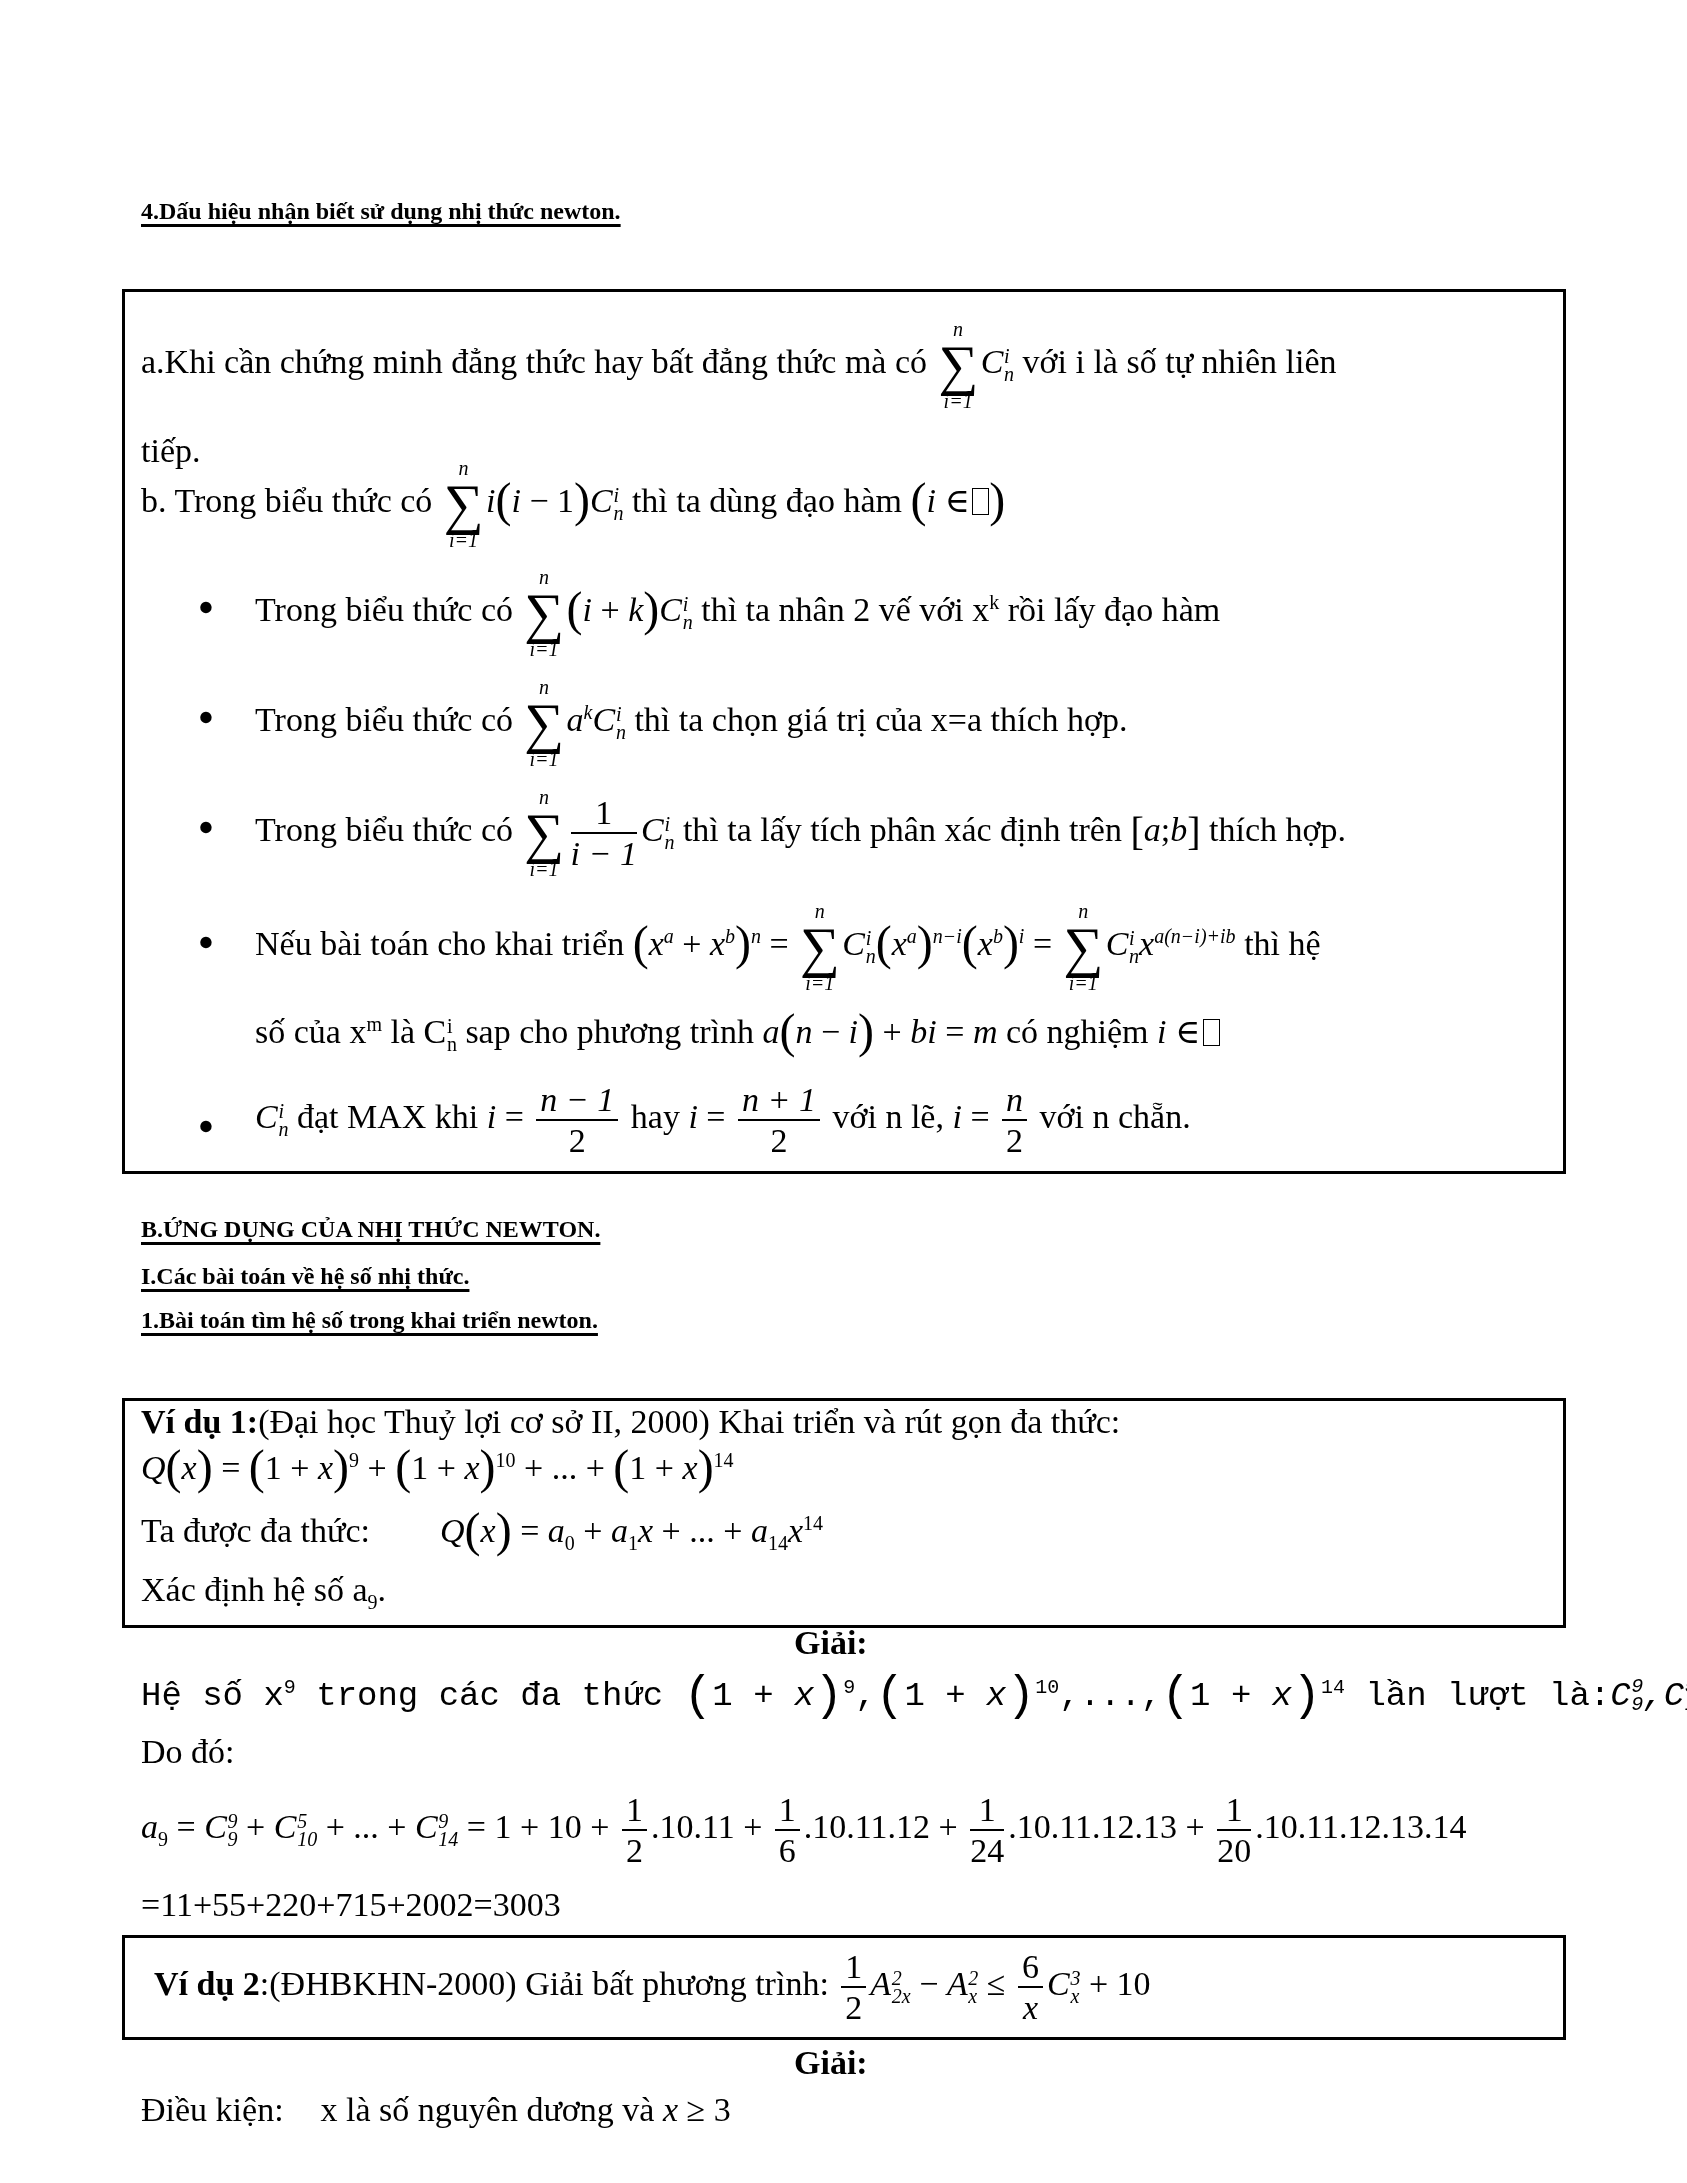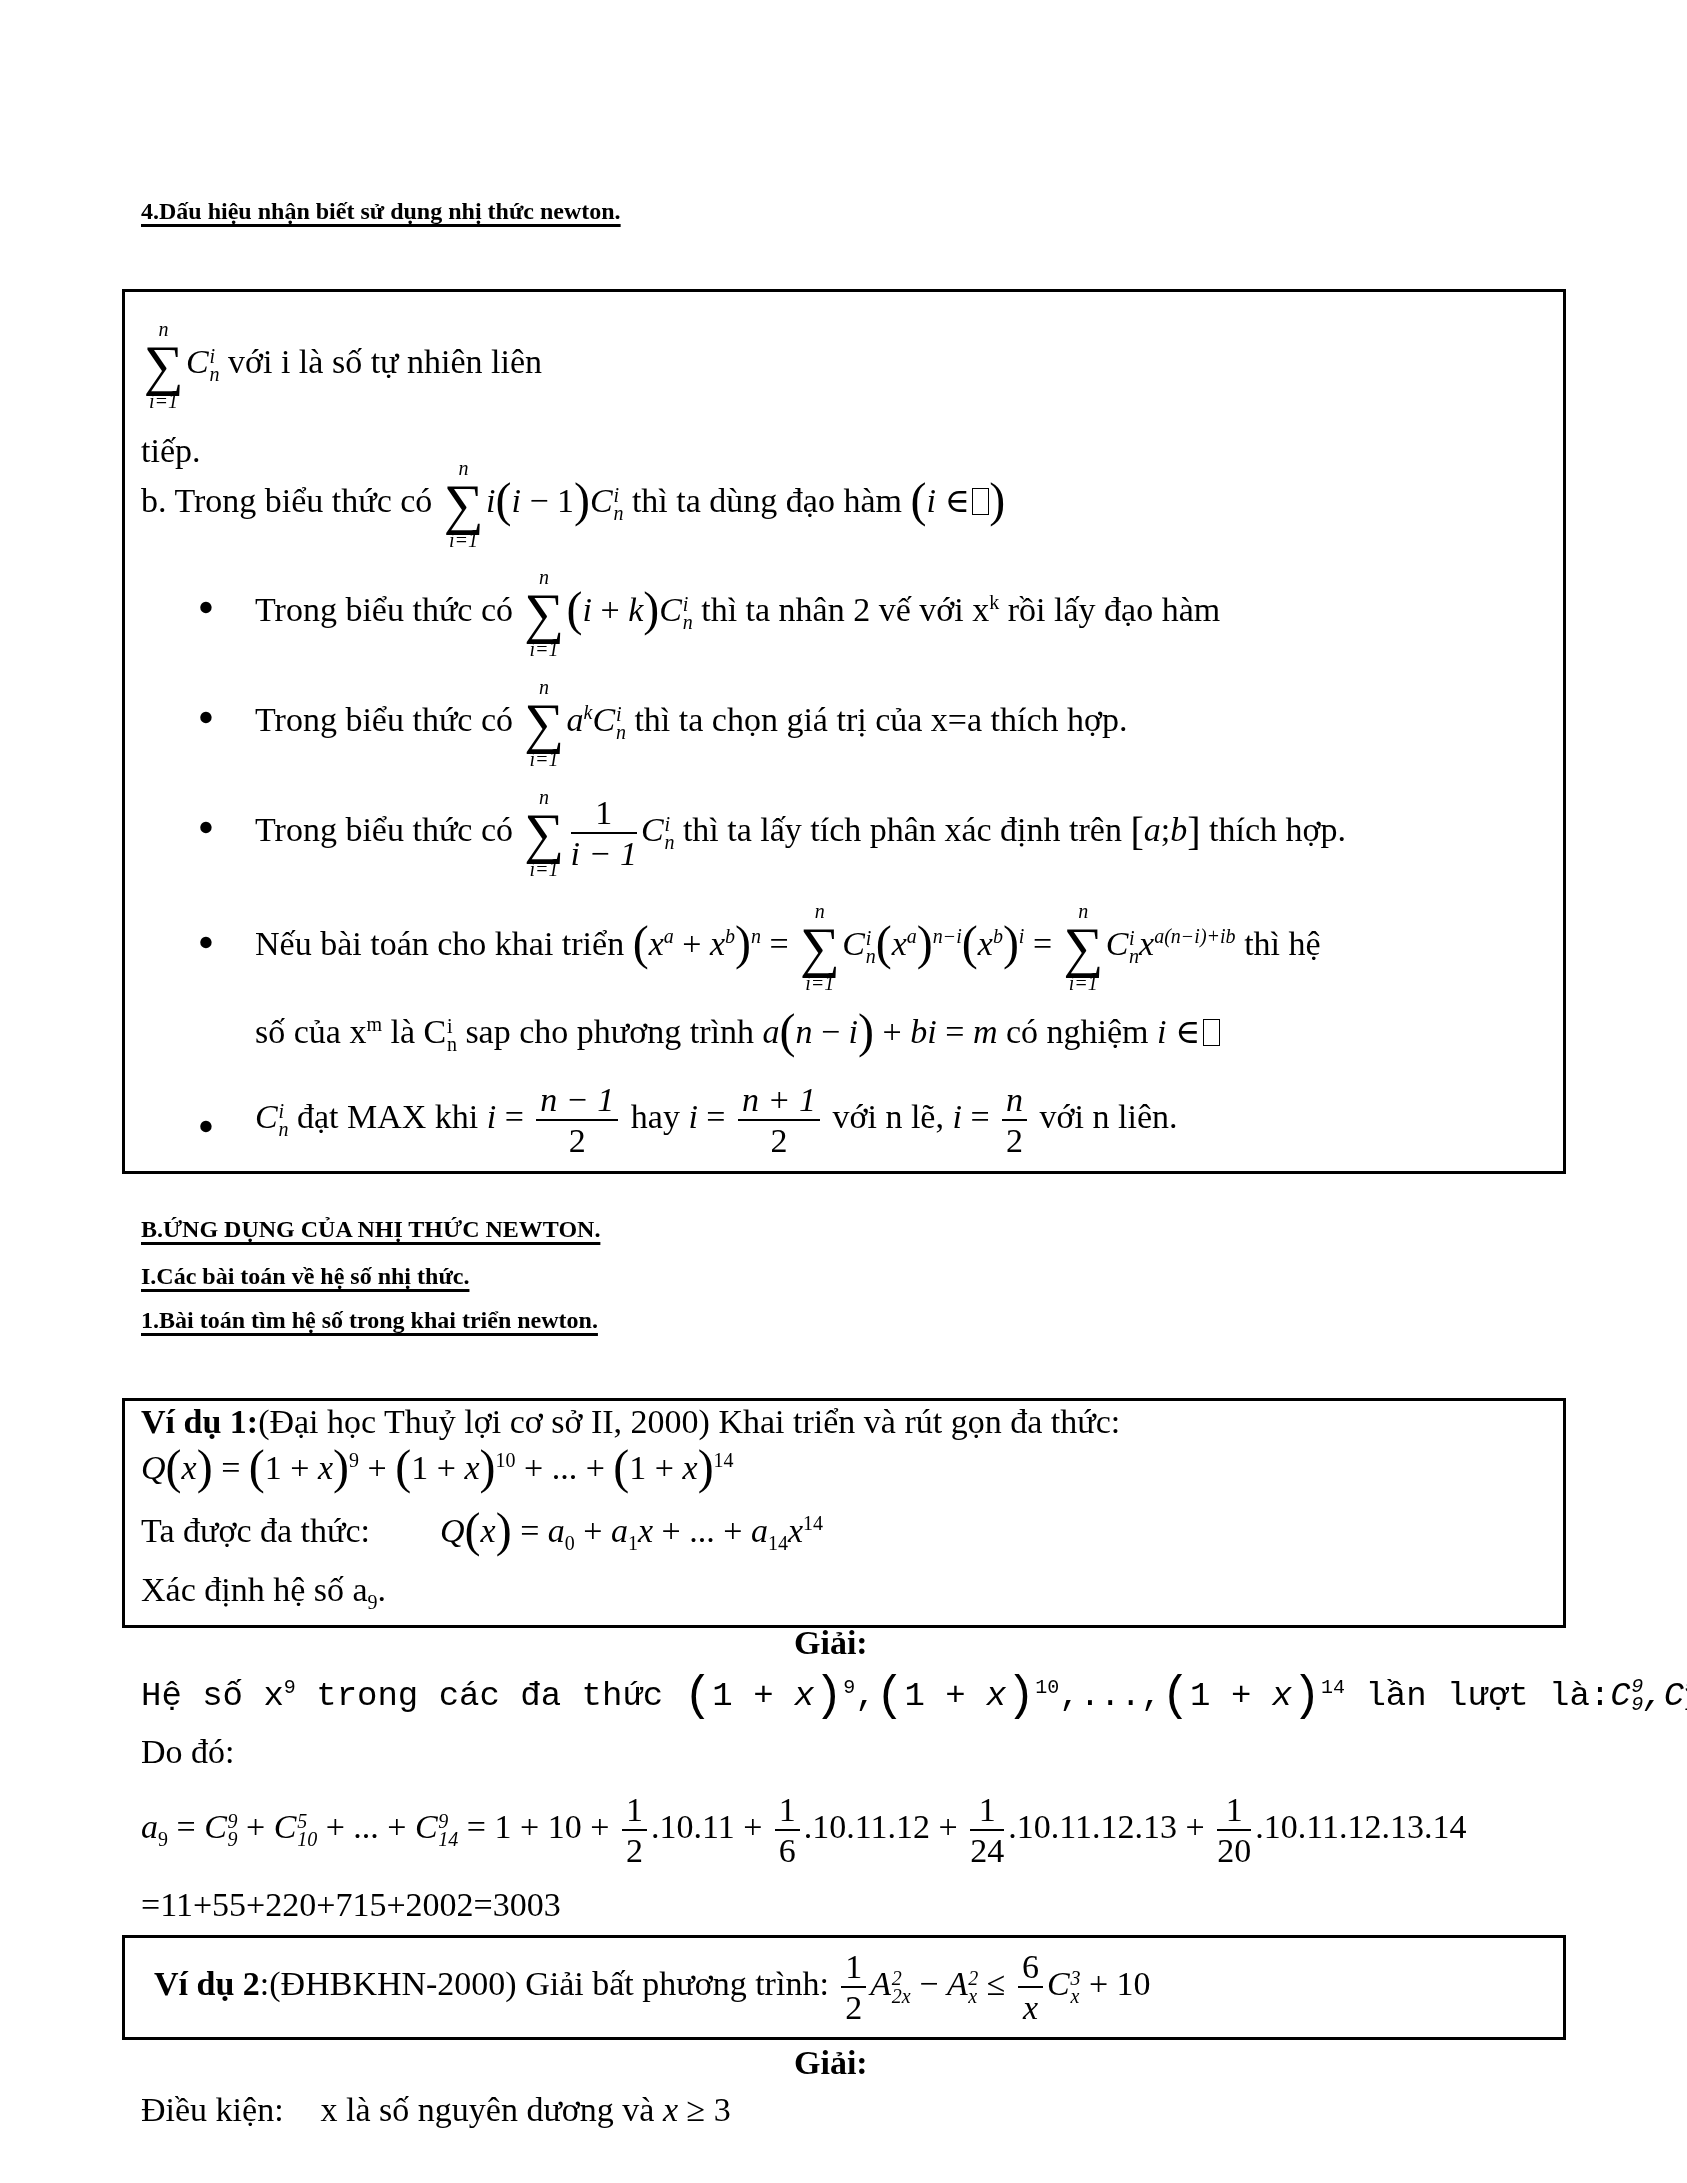--- a/index.html
+++ b/index.html
@@ -31,20 +31,21 @@
   .nbox { display: inline-block; width: 17px; height: 26.5px; border: 1.3px solid #000; vertical-align: -2.6px; margin-left: 2.6px; box-sizing: border-box; }
 </style>
 </head>
 <body>
 
 <div class="abs h-title" style="left:141px; top:198px;">4.Dấu hiệu nhận biết sử dụng nhị thức newton.</div>
 
 <div class="box" style="left:122px; top:289px; width:1444px; height:885px;"></div>
 
 <div class="abs" style="left:141px; top:318px; line-height:1;">
+  <span>a.Khi cần chứng minh đẳng thức hay bất đẳng thức mà có</span>
   <span class="sum"><span class="up">n</span><span class="sig">∑</span><span class="lo">i=1</span></span><span class="m">C<span class="supsub"><span>i</span><span>n</span></span></span>
   <span>với i là số tự nhiên liên</span>
 </div>
 <div class="abs" style="left:141px; top:404px;margin-top:28px;">tiếp.</div>
 
 <div class="abs" style="left:141px; top:457px;">
   <span>b. Trong biểu thức có</span>
   <span class="sum"><span class="up">n</span><span class="sig">∑</span><span class="lo">i=1</span></span><span class="m">i</span><span class="paren">(</span><span class="m">i</span> − 1<span class="paren">)</span><span class="m">C<span class="supsub"><span>i</span><span>n</span></span></span>
   <span>thì ta dùng đạo hàm</span>
   <span class="paren">(</span><span class="m">i</span> ∈<span class="nbox"></span><span class="paren">)</span>
@@ -93,21 +94,21 @@
 
 <div class="bullet" style="left:198px; top:1110px;">●</div>
 <div class="abs" style="left:255px; top:1080px;">
   <span class="m">C<span class="supsub"><span>i</span><span>n</span></span></span>
   <span>đạt MAX khi</span>
   <span class="m">i</span> = <span class="frac"><span class="num m">n − 1</span><span class="den">2</span></span>
   <span>hay</span>
   <span class="m">i</span> = <span class="frac"><span class="num m">n + 1</span><span class="den">2</span></span>
   <span>với n lẽ,</span>
   <span class="m">i</span> = <span class="frac"><span class="num m">n</span><span class="den">2</span></span>
-  <span>với n liên.</span>
+  <span>với n chẵn.</span>
 </div>
 
 <div class="abs h-title" style="left:141px; top:1216px;">B.ỨNG DỤNG CỦA NHỊ THỨC NEWTON.</div>
 <div class="abs h-title" style="left:141px; top:1263px;">I.Các bài toán về hệ số nhị thức.</div>
 <div class="abs h-title" style="left:141px; top:1307px;">1.Bài toán tìm hệ số trong khai triển newton.</div>
 
 <div class="box" style="left:122px; top:1398px; width:1444px; height:230px;"></div>
 <div class="abs" style="left:141px; top:1403px;">
   <span class="bold">Ví dụ 1:</span><span>(Đại học Thuỷ lợi cơ sở II, 2000) Khai triển và rút gọn đa thức:</span>
 </div>

